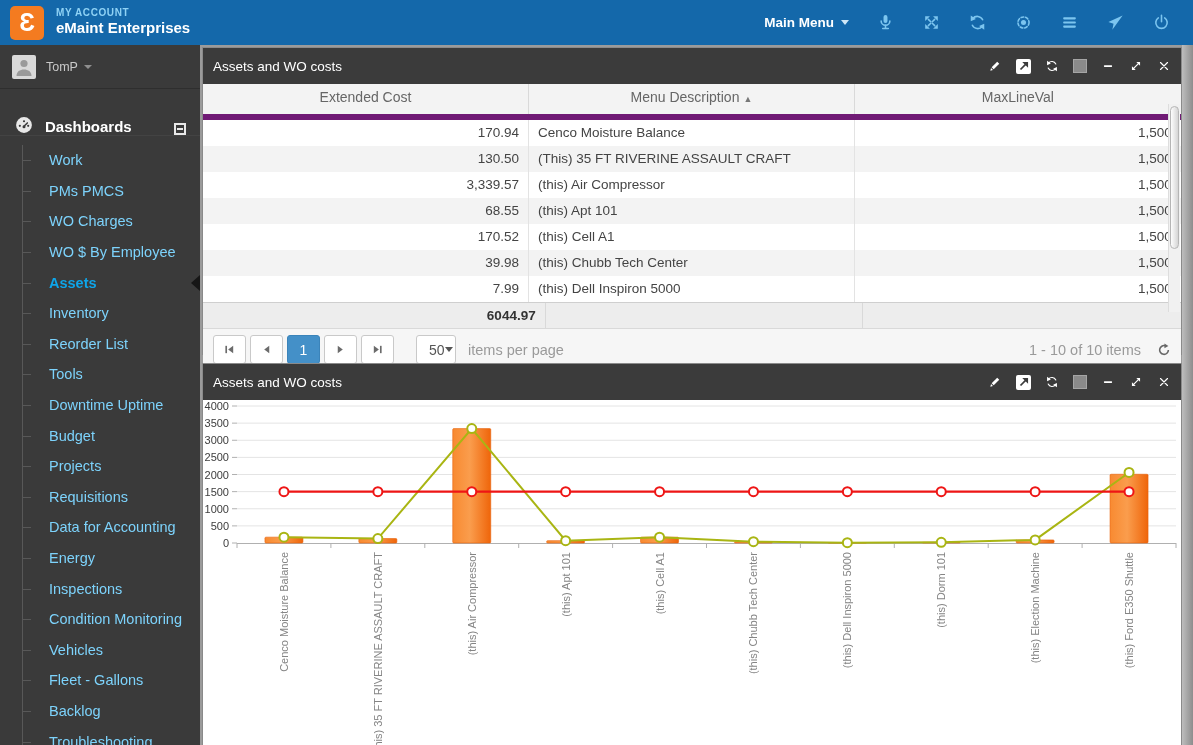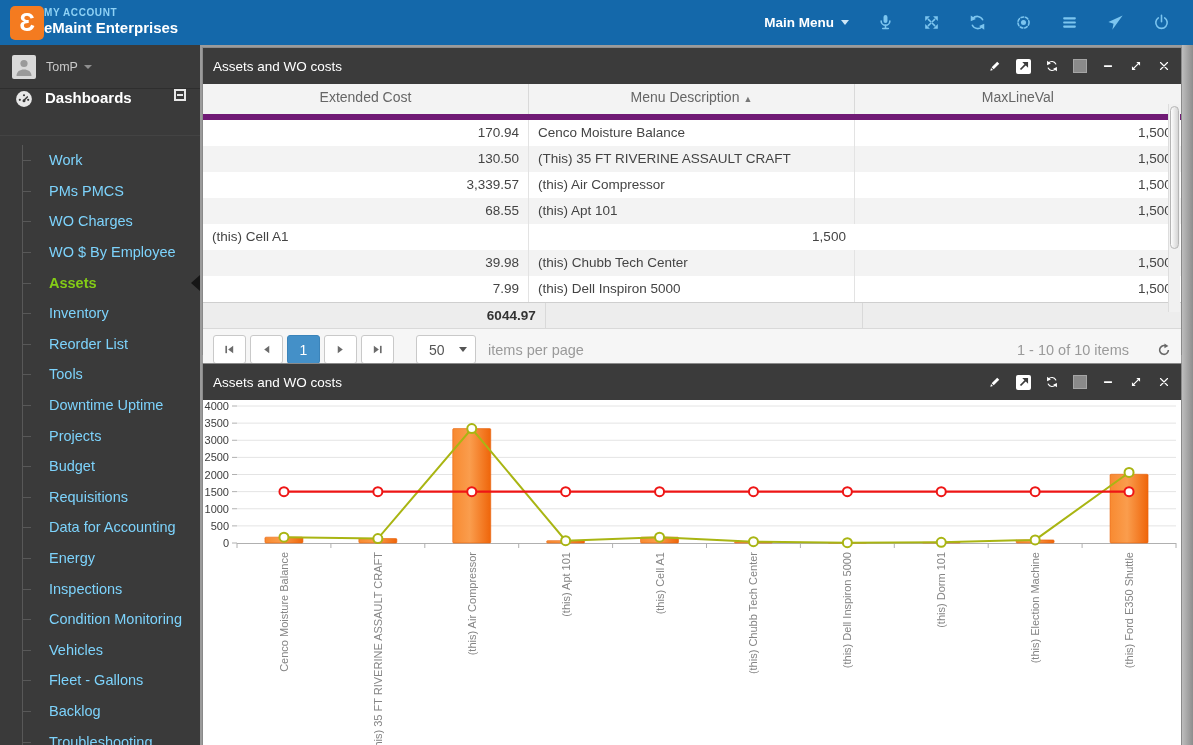--- a/index.html
+++ b/index.html
@@ -2,44 +2,44 @@
 <html><head>
 <meta charset="utf-8">
 <style>
   * { box-sizing: border-box; margin: 0; padding: 0; }
   html,body { width:1193px; height:745px; overflow:hidden; }
   body { font-family:"Liberation Sans", sans-serif; position:relative; background:#9b9b9b; }
 
   
   .header { position:absolute; left:0; top:0; width:1193px; height:45px; background:#1468aa; display:flex; align-items:center; z-index:5; }
   .logo { width:34px; height:34px; margin-left:10px; border-radius:5px; background:#f47b20; color:#fff; font-weight:bold; font-size:25px; display:flex; align-items:center; justify-content:center; }
-  .brand { line-height:1.25; }
+  .brand { margin-left:12px; line-height:1.25; }
   .brand .account { font-size:10px; font-weight:bold; letter-spacing:.6px; color:#8fd2f5; }
   .brand .app { font-size:15px; font-weight:bold; color:#ffffff; }
   .header-right { margin-left:auto; display:flex; align-items:center; gap:27px; padding-right:22px;justify-content:flex-end; }
   .main-menu { color:#fff; font-size:13.5px; font-weight:bold; display:flex; align-items:center; gap:7px; cursor:pointer; }
   .caret-down { width:0; height:0; border-left:4px solid transparent; border-right:4px solid transparent; border-top:5px solid #cfe7f7; }
   .hicon { width:19px; height:19px; display:block; }
   .hicon * { stroke:#7cc5ef; fill:none; stroke-width:2; stroke-linecap:round; }
   .hicon .f { fill:#7cc5ef; stroke:none; }
 
   
   .sidebar { position:absolute; left:0; top:45px; width:200px; height:740px; background:#3a3a3a; z-index:4; }
   .user-row { height:44px; display:flex; align-items:center; padding-left:12px; border-bottom:1px solid #2e2e2e; gap:10px; }
   .avatar { width:24px; height:24px; background:#d9d9d9; border-radius:2px; display:block; }
   .user-name { color:#c9c9c9; font-size:12.5px; display:flex; align-items:center; gap:6px; }
   .user-caret { width:0; height:0; border-left:4px solid transparent; border-right:4px solid transparent; border-top:4px solid #8f8f8f; }
-  .dash-row { height:47px; display:flex; align-items:flex-start; padding:0 14px 0 14px; gap:11px; border-bottom:1px solid #434343; }
+  .dash-row { height:47px; display:flex; align-items:flex-end; padding:0 14px 0 14px; gap:11px; border-bottom:1px solid #434343; }
   .dash-row .label { color:#ffffff; font-size:15px; font-weight:bold; }
   .collapse-box { margin-left:auto; width:12px; height:12px; border:2px solid #e8e8e8; position:relative; }
   .collapse-box::after { content:""; position:absolute; left:1px; right:1px; top:3px; height:2px; background:#e8e8e8; }
   .nav { list-style:none; margin:9px 0 0 22px; width:178px; border-left:1px solid #585858; }
   .nav li { height:30.6px; display:flex; align-items:center; padding-left:26px; color:#7dd3fc; font-size:14.5px; position:relative; cursor:pointer; }
   .nav li::before { content:""; position:absolute; left:0; top:50%; width:8px; height:1px; background:#585858; }
-  .nav li.active { color:#84cc16; font-weight:bold; }
+  .nav li.active { color:#0ea5e9; font-weight:bold; }
   .nav li.active .sel-arrow { position:absolute; right:0; top:50%; margin-top:-8px; width:0; height:0; border-top:8px solid transparent; border-bottom:8px solid transparent; border-right:9px solid #161616; }
 
   
   .content { position:absolute; left:200px; top:45px; width:993px; height:700px; background:#9b9b9b; }
   .page-scrollbar { position:absolute; right:0; top:0; width:11px; height:700px; background:linear-gradient(to right,#bdbdbd,#8d8d8d); }
 
   .panel { position:absolute; left:3px; width:978px; background:#fff; box-shadow:0 0 0 1px #8a8a8a; }
   .panel-1 { top:3px; height:306px; }
   .panel-2 { top:319px; height:381px; }
   .titlebar { height:36px; background:#3b3b3b; display:flex; align-items:center; padding:0 10px; }
@@ -68,24 +68,24 @@
   .grid-footer .total { font-weight:bold; color:#333; text-align:right;margin-left:25px; }
   .table-scrollbar { position:absolute; right:1px; top:0; width:12px; height:208px; background:#f1f1f1; border-left:1px solid #ddd; }
   .table-scrollbar .thumb { margin:2px 1px; width:9px; height:143px; border-radius:6px; background:linear-gradient(to right,#fdfdfd,#d5d5d5); border:1px solid #b5b5b5; }
 
   
   .pager { height:42px; background:#f6f6f6; border-top:1px solid #d9d9d9; display:flex; align-items:center; padding:0 10px; }
   .pbtn { width:33px; height:29px; background:#fff; border:1px solid #c9c9c9; border-radius:3px; display:flex; align-items:center; justify-content:center; margin-right:4px; cursor:pointer; }
   .pbtn svg { width:11px; height:11px; }
   .pbtn .f { fill:#6b6b6b; }
   .pbtn.active { background:#4490c8; border-color:#3b84ba; color:#fff; font-size:14px; }
-  .page-size { margin-left:18px; width:60px; height:29px; background:#fff; border:1px solid #c9c9c9; border-radius:3px; display:flex; align-items:center; padding:0 8px 0 12px; font-size:14px; color:#555; cursor:pointer; }
+  .page-size { margin-left:18px; width:40px; height:29px; background:#fff; border:1px solid #c9c9c9; border-radius:3px; display:flex; align-items:center; padding:0 8px 0 12px; font-size:14px; color:#555; cursor:pointer; }
   .page-size .caret { margin-left:auto; width:0; height:0; border-left:4px solid transparent; border-right:4px solid transparent; border-top:5px solid #555; }
   .pager-label { margin-left:12px; color:#9a9a9a; font-size:14.5px; }
-  .pager-right { margin-left:auto; display:flex; align-items:center; gap:28px; }
+  .pager-right { margin-left:auto; display:flex; align-items:center; gap:16px; }
   .range-label { color:#9a9a9a; font-size:14.5px; }
   .refresh-small { width:14px; height:14px; }
   .refresh-small path { stroke:#666; fill:none; stroke-width:1.8; }
   .refresh-small .f { fill:#666; stroke:none; }
 
   .chart-wrap { height:353px; background:#fff; overflow:hidden; }
 </style>
 </head>
 <body>
 
@@ -171,22 +171,22 @@
   <ul class="nav" id="sidebar-nav">
       <li>Work</li>
       <li>PMs PMCS</li>
       <li>WO Charges</li>
       <li>WO $ By Employee</li>
       <li class="active">Assets<span class="sel-arrow"></span></li>
       <li>Inventory</li>
       <li>Reorder List</li>
       <li>Tools</li>
       <li>Downtime Uptime</li>
+      <li>Budget</li>
       <li>Projects</li>
-      <li>Budget</li>
       <li>Requisitions</li>
       <li>Data for Accounting</li>
       <li>Energy</li>
       <li>Inspections</li>
       <li>Condition Monitoring</li>
       <li>Vehicles</li>
       <li>Fleet - Gallons</li>
       <li>Backlog</li>
       <li>Troubleshooting</li>
     </ul>
@@ -247,20 +247,21 @@
           <div class="c num">3,339.57</div>
           <div class="c">(this) Air Compressor</div>
           <div class="c num">1,500</div>
         </div>
         <div class="grid-row">
           <div class="c num">68.55</div>
           <div class="c">(this) Apt 101</div>
           <div class="c num">1,500</div>
         </div>
         <div class="grid-row">
+          <div class="c num">170.52</div>
           <div class="c">(this) Cell A1</div>
           <div class="c num">1,500</div>
         </div>
         <div class="grid-row">
           <div class="c num">39.98</div>
           <div class="c">(this) Chubb Tech Center</div>
           <div class="c num">1,500</div>
         </div>
         <div class="grid-row">
           <div class="c num">7.99</div>

